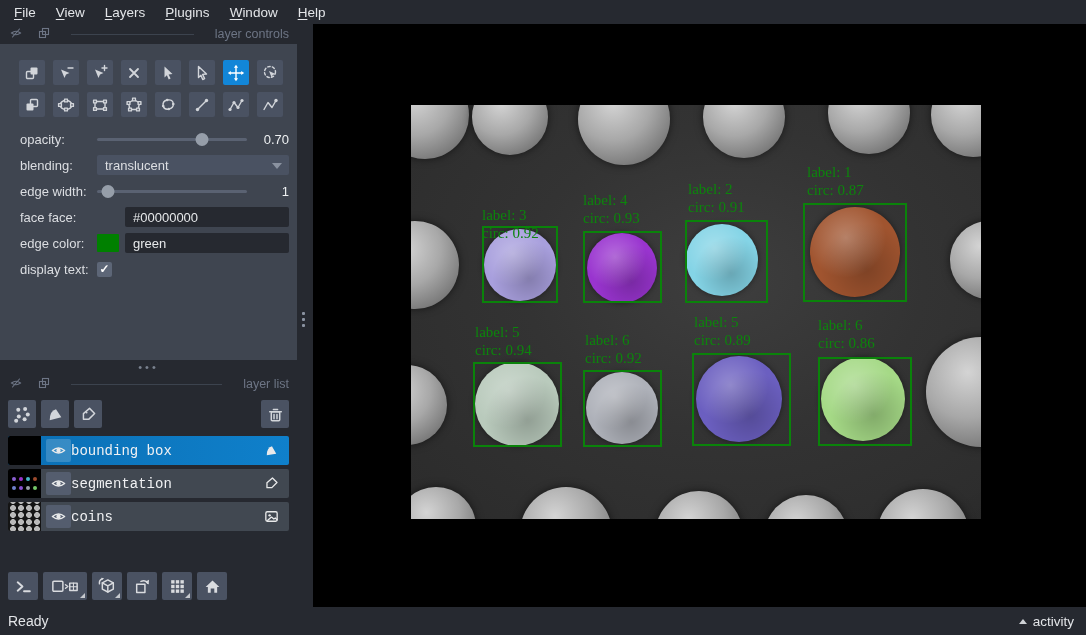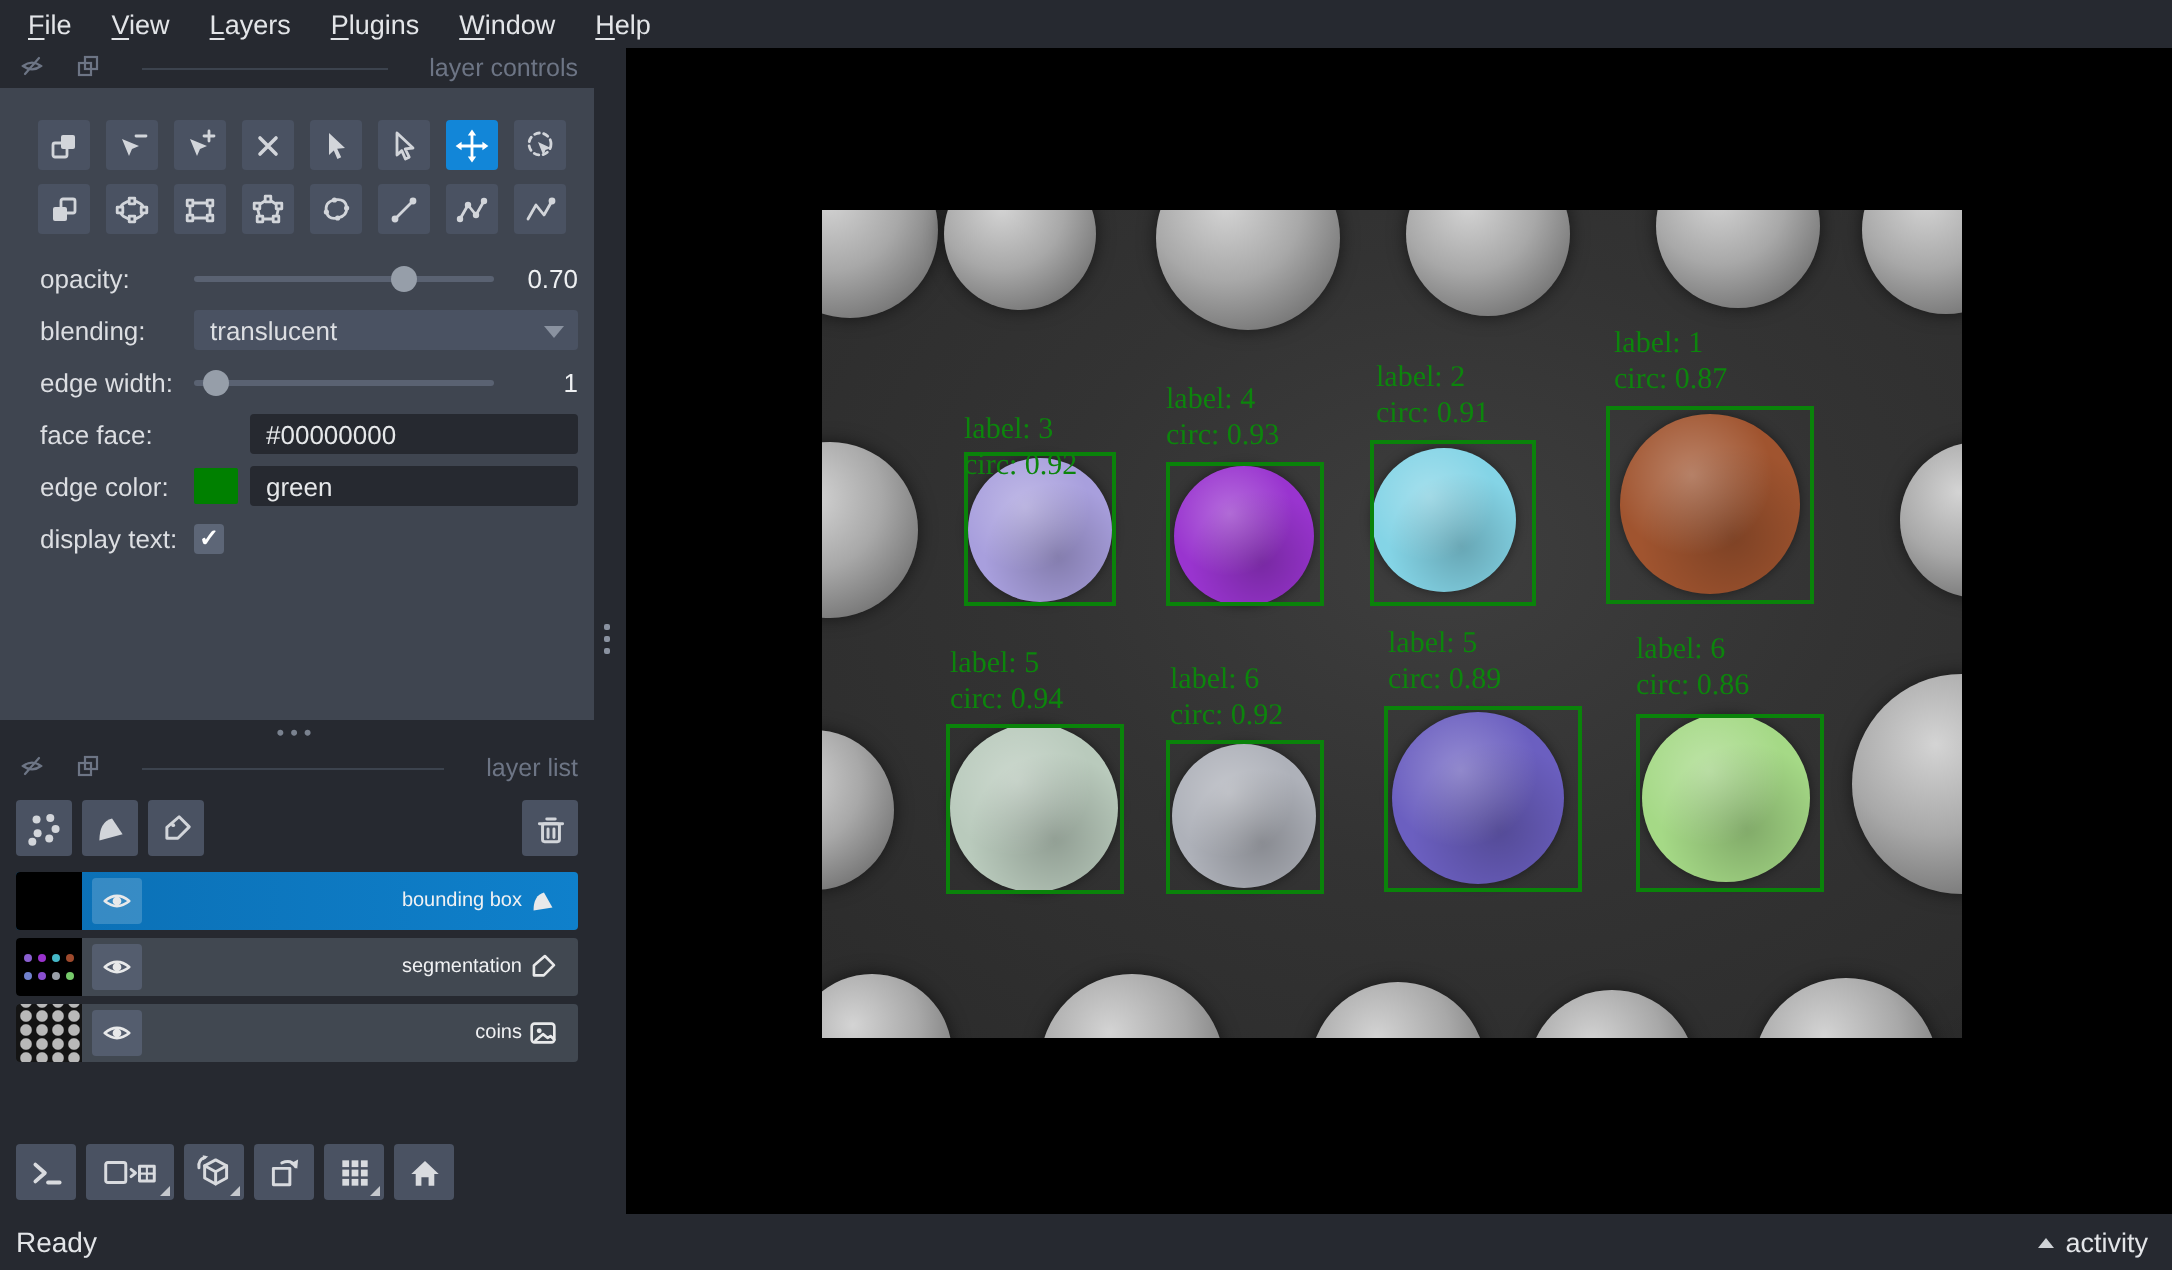--- a/index.html
+++ b/index.html
@@ -42,21 +42,21 @@
   .llbtn{width:28px;height:28px;background:#4a5262;border-radius:2px;color:#d2d5da;display:flex;align-items:center;justify-content:center;cursor:pointer;}
   .llbtn.delete{margin-left:auto;}
   .layers{margin:8px 8px 0 8px;display:flex;flex-direction:column;gap:4px;}
   .layer-row{height:29px;border-radius:2px;background:#414851;display:flex;align-items:center;overflow:hidden;cursor:pointer;}
   .layer-row.selected{background:linear-gradient(90deg,#0b6fb4,#0f80cb);}
   .thumb{flex:0 0 33px;width:33px;height:29px;background:#000;position:relative;}
   .thumb.image{background-color:#141414;background-image:radial-gradient(circle at 4px 4px,#b9b9b9 2.6px,rgba(0,0,0,0) 3.2px);background-size:8px 7px;background-position:1px 2px;}
   .thumb .dot{position:absolute;width:4px;height:4px;border-radius:2px;}
   .eye-btn{flex:0 0 25px;width:25px;height:23px;margin-left:5px;border-radius:2px;background:#545d6e;color:#e8e9ea;display:flex;align-items:center;justify-content:center;cursor:pointer;}
   .layer-row.selected .eye-btn{background:rgba(255,255,255,0.18);}
-  .layer-name{flex:1;text-align:right;font-size:10px;color:#f0f1f3;}
+  .layer-name{flex:1;text-align:left;font-size:14px;color:#f0f1f3;font-family:Liberation Mono, monospace;}
   .type-icon{flex:0 0 20px;margin-right:8px;color:#e8e9ea;display:flex;justify-content:center;}
   .spacer{flex:1;}
   
   .viewer-buttons{display:flex;gap:5px;margin:0 0 7px 8px;}
   .vbtn{width:30px;height:28px;background:#4a5262;border-radius:2px;color:#d9dbdf;display:flex;align-items:center;justify-content:center;position:relative;cursor:pointer;}
   .vbtn.wide{width:44px;}
   .vbtn .popup{position:absolute;right:2px;bottom:2px;width:0;height:0;border-left:5px solid transparent;border-bottom:5px solid #c6c9ce;}
   
   .statusbar{flex:0 0 28px;height:28px;display:flex;align-items:center;padding:0 12px 0 8px;font-size:14px;background:#262930;}
   .activity{margin-left:auto;display:flex;align-items:center;gap:6px;font-size:13.5px;cursor:pointer;}

